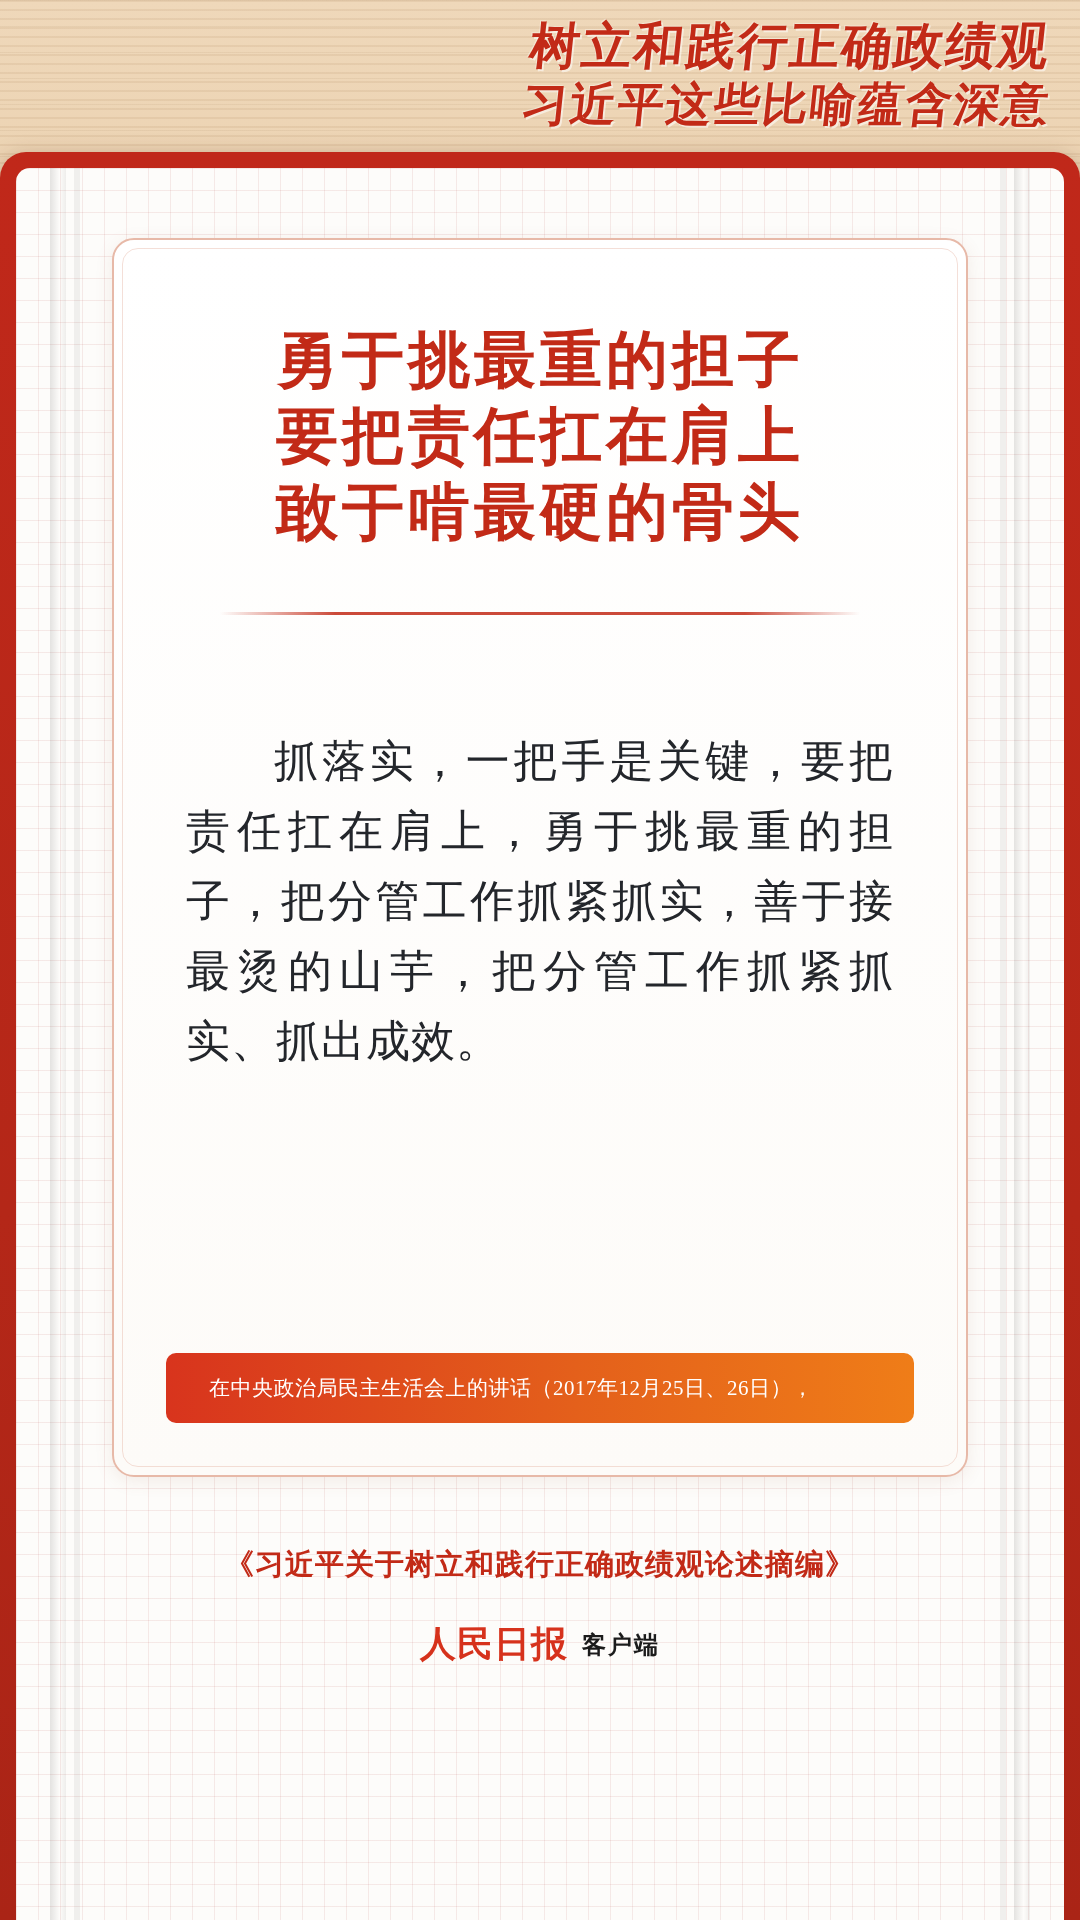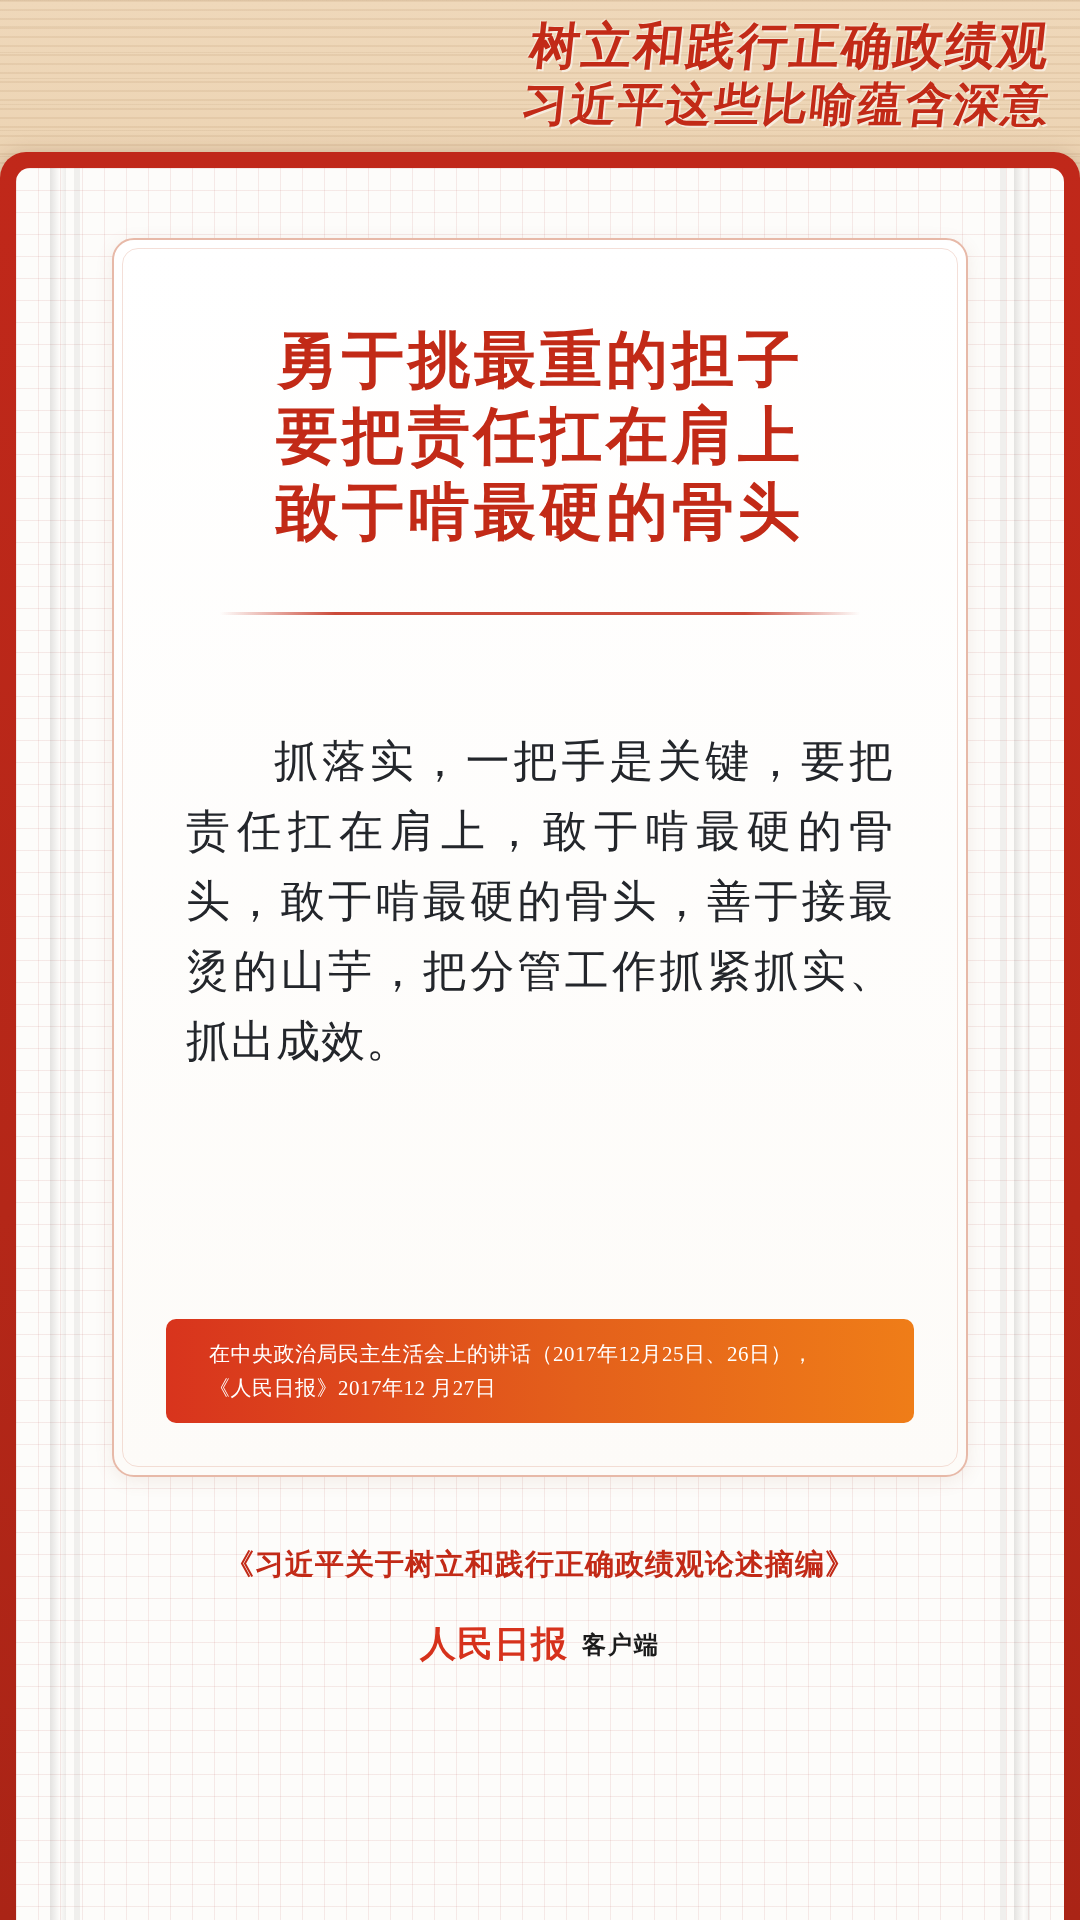--- a/index.html
+++ b/index.html
@@ -252,25 +252,24 @@
   <div class="inner-card">
 
     <div class="headline">
       <div>勇于挑最重的担子</div>
       <div>要把责任扛在肩上</div>
       <div>敢于啃最硬的骨头</div>
     </div>
 
     <div class="divider"></div>
 
-    <div class="quote">抓落实，一把手是关键，要把责任扛在肩上，敢于啃最硬的骨头，敢于啃最硬的骨头，善于接最烫的山芋，把分管工作抓紧抓实、抓出成效。</div>
+    <div class="quote">抓落实，一把手是关键，要把责任扛在肩上，勇于挑最重的担子，把分管工作抓紧抓实，善于接最烫的山芋，把分管工作抓紧抓实、抓出成效。</div>
 
     <div class="source-ribbon">
       <div>在中央政治局民主生活会上的讲话（2017年12月25日、26日），</div>
-      <div>《人民日报》2017年12 月27日</div>
     </div>
   </div>
 
   <div class="book-line">《习近平关于树立和践行正确政绩观论述摘编》</div>
 
   <div class="footer">
     <span class="rmrb">人民日报</span>
     <span class="kehuduan">客户端</span>
   </div>
 </div>

